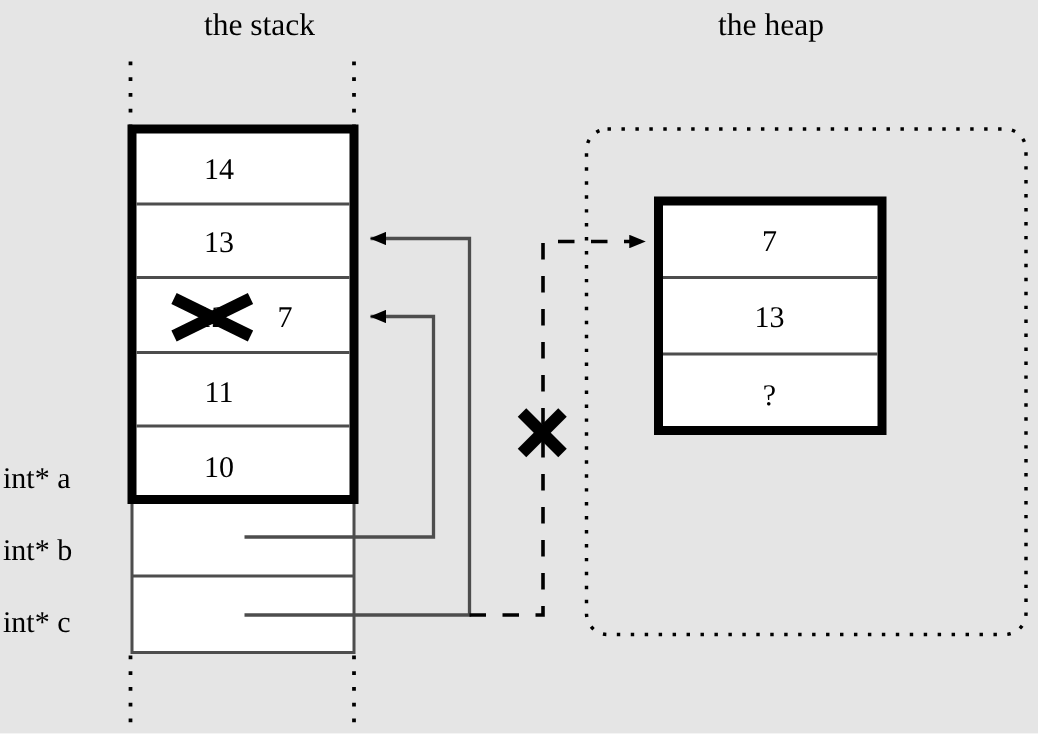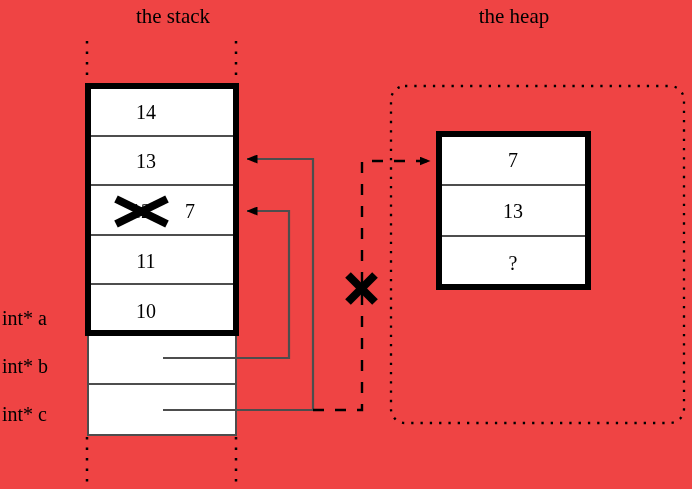--- a/index.html
+++ b/index.html
@@ -7,21 +7,21 @@
     padding: 0;
     background: #ffffff;
   }
   body {
     font-family: "Liberation Serif", "DejaVu Serif", serif;
   }
   #canvas {
     position: relative;
     width: 692px;
     height: 489px;
-    background: #ef4444;
+    background: #e5e5e5;
     overflow: hidden;
   }
   #diagram-svg {
     position: absolute;
     left: 0;
     top: 0;
   }
   .diagram-text {
     font-family: "Liberation Serif", "DejaVu Serif", serif;
     fill: #000000;

